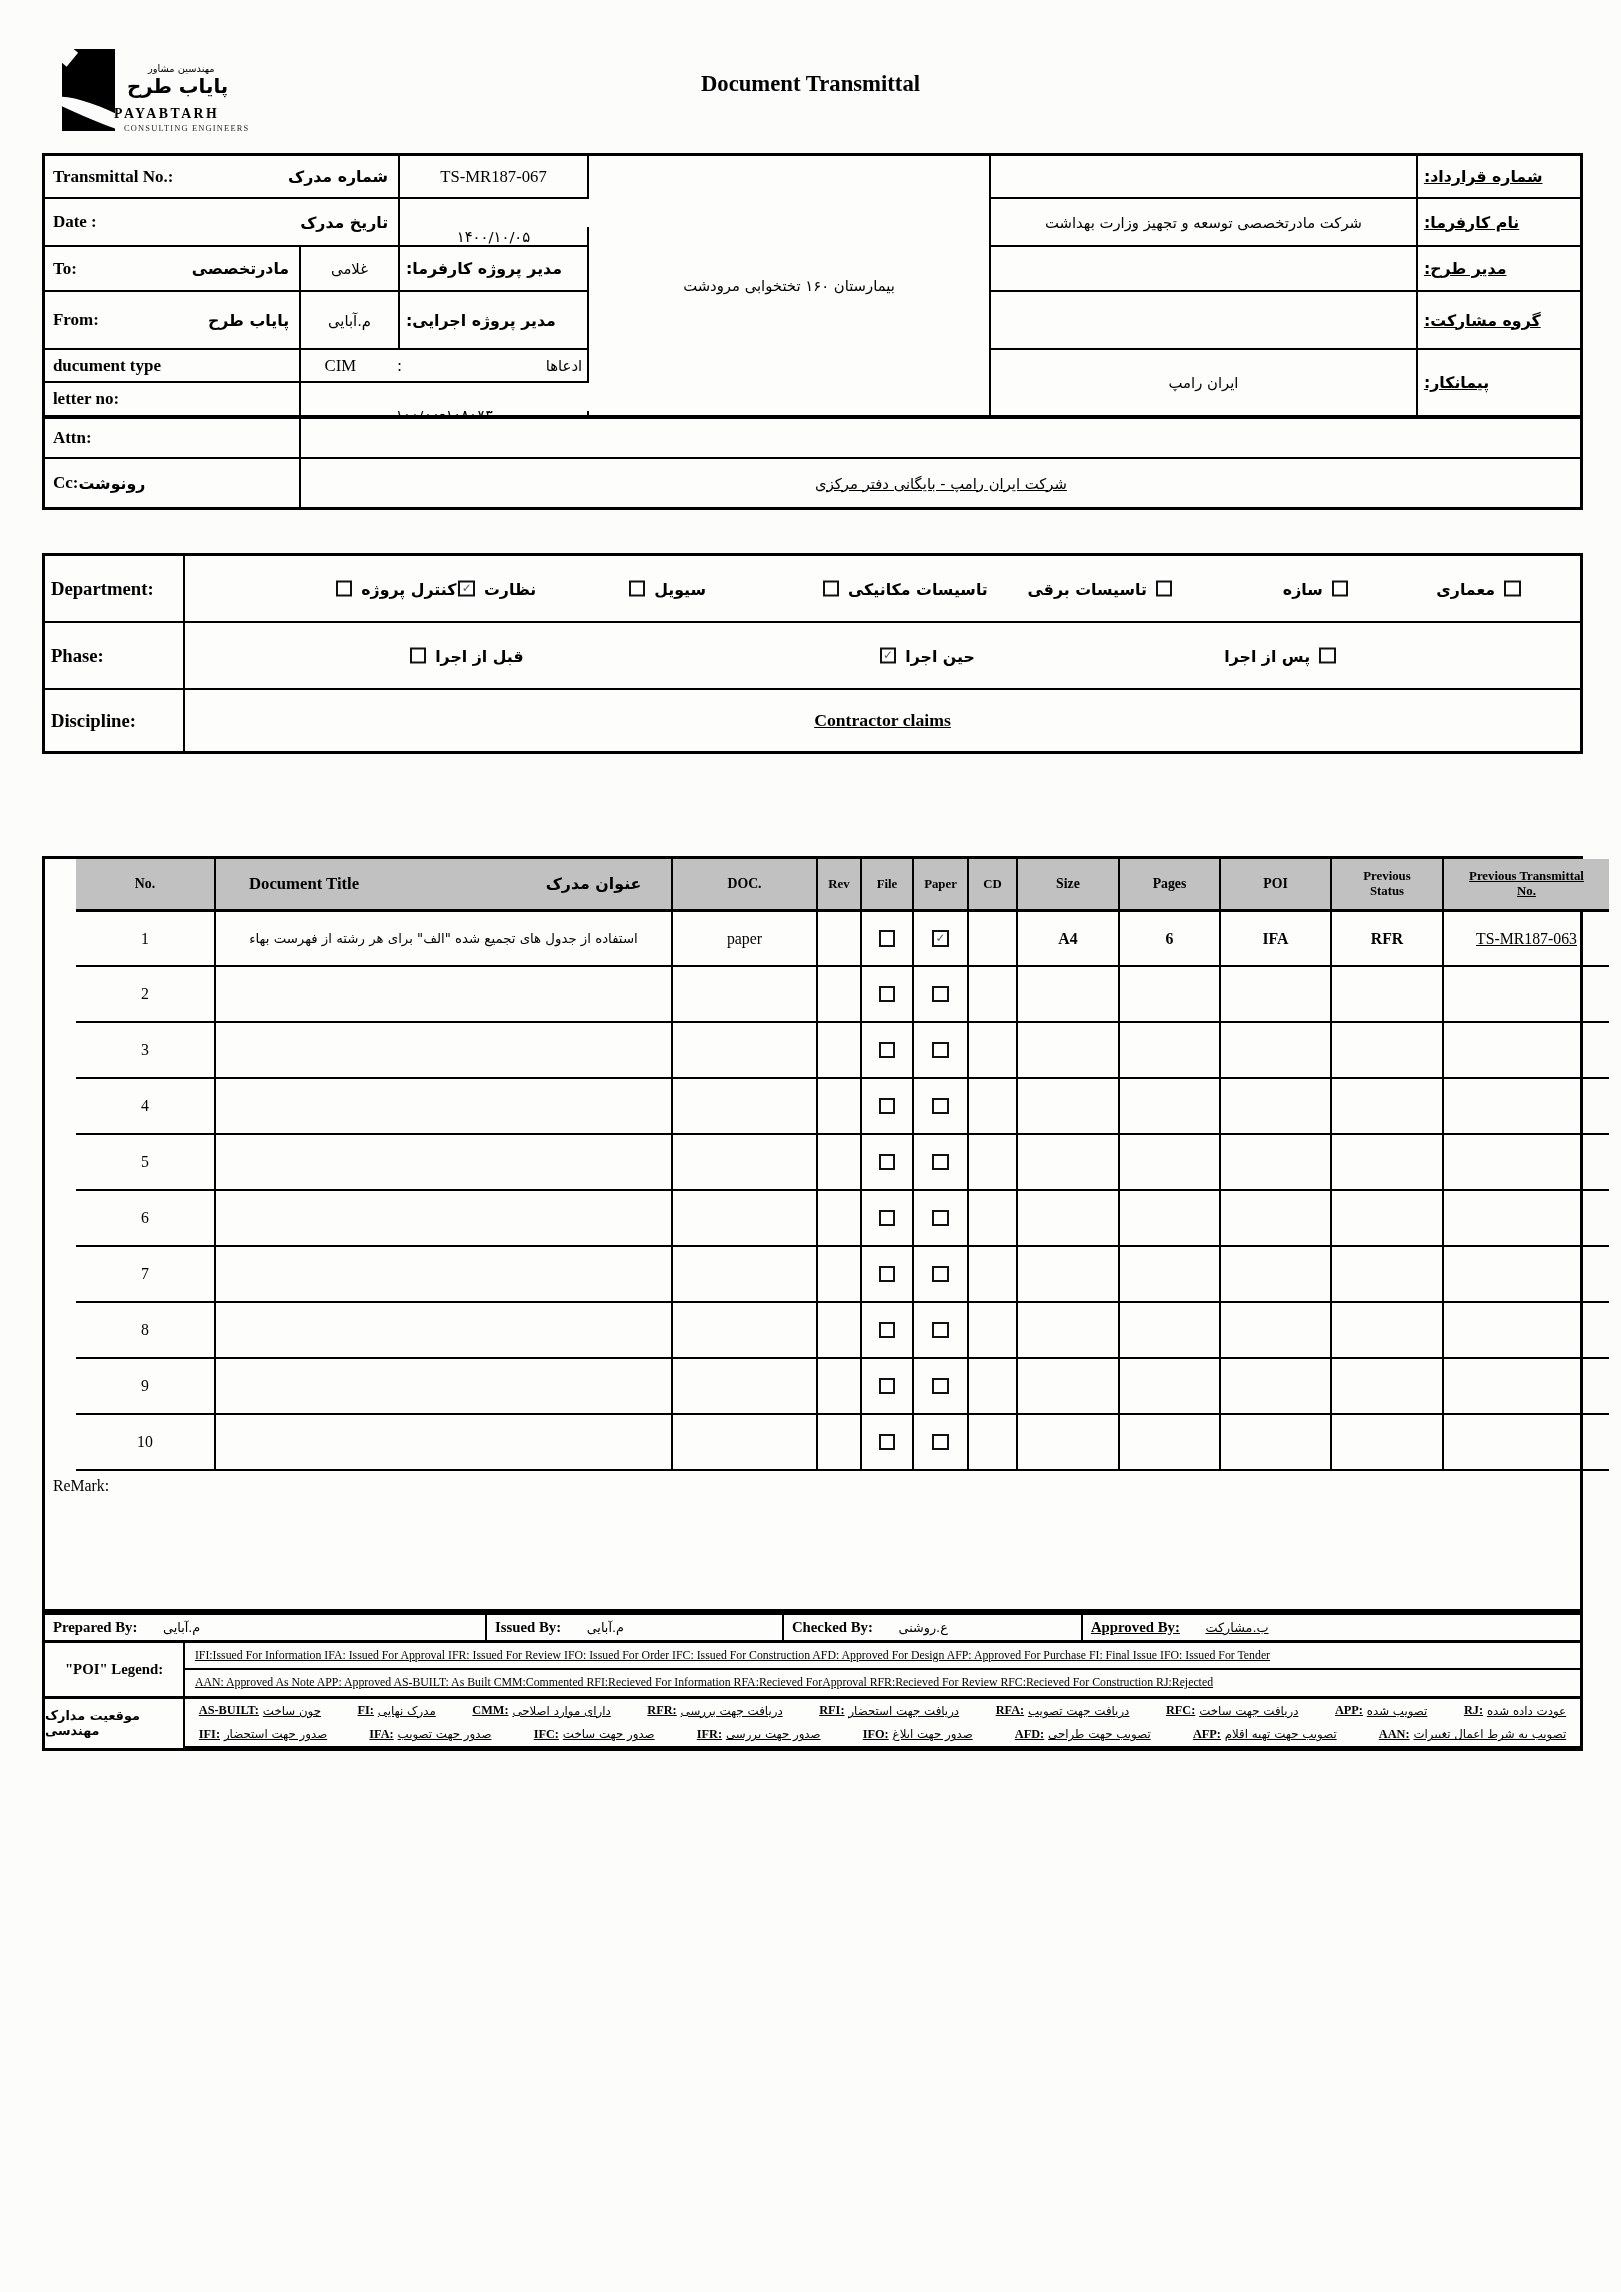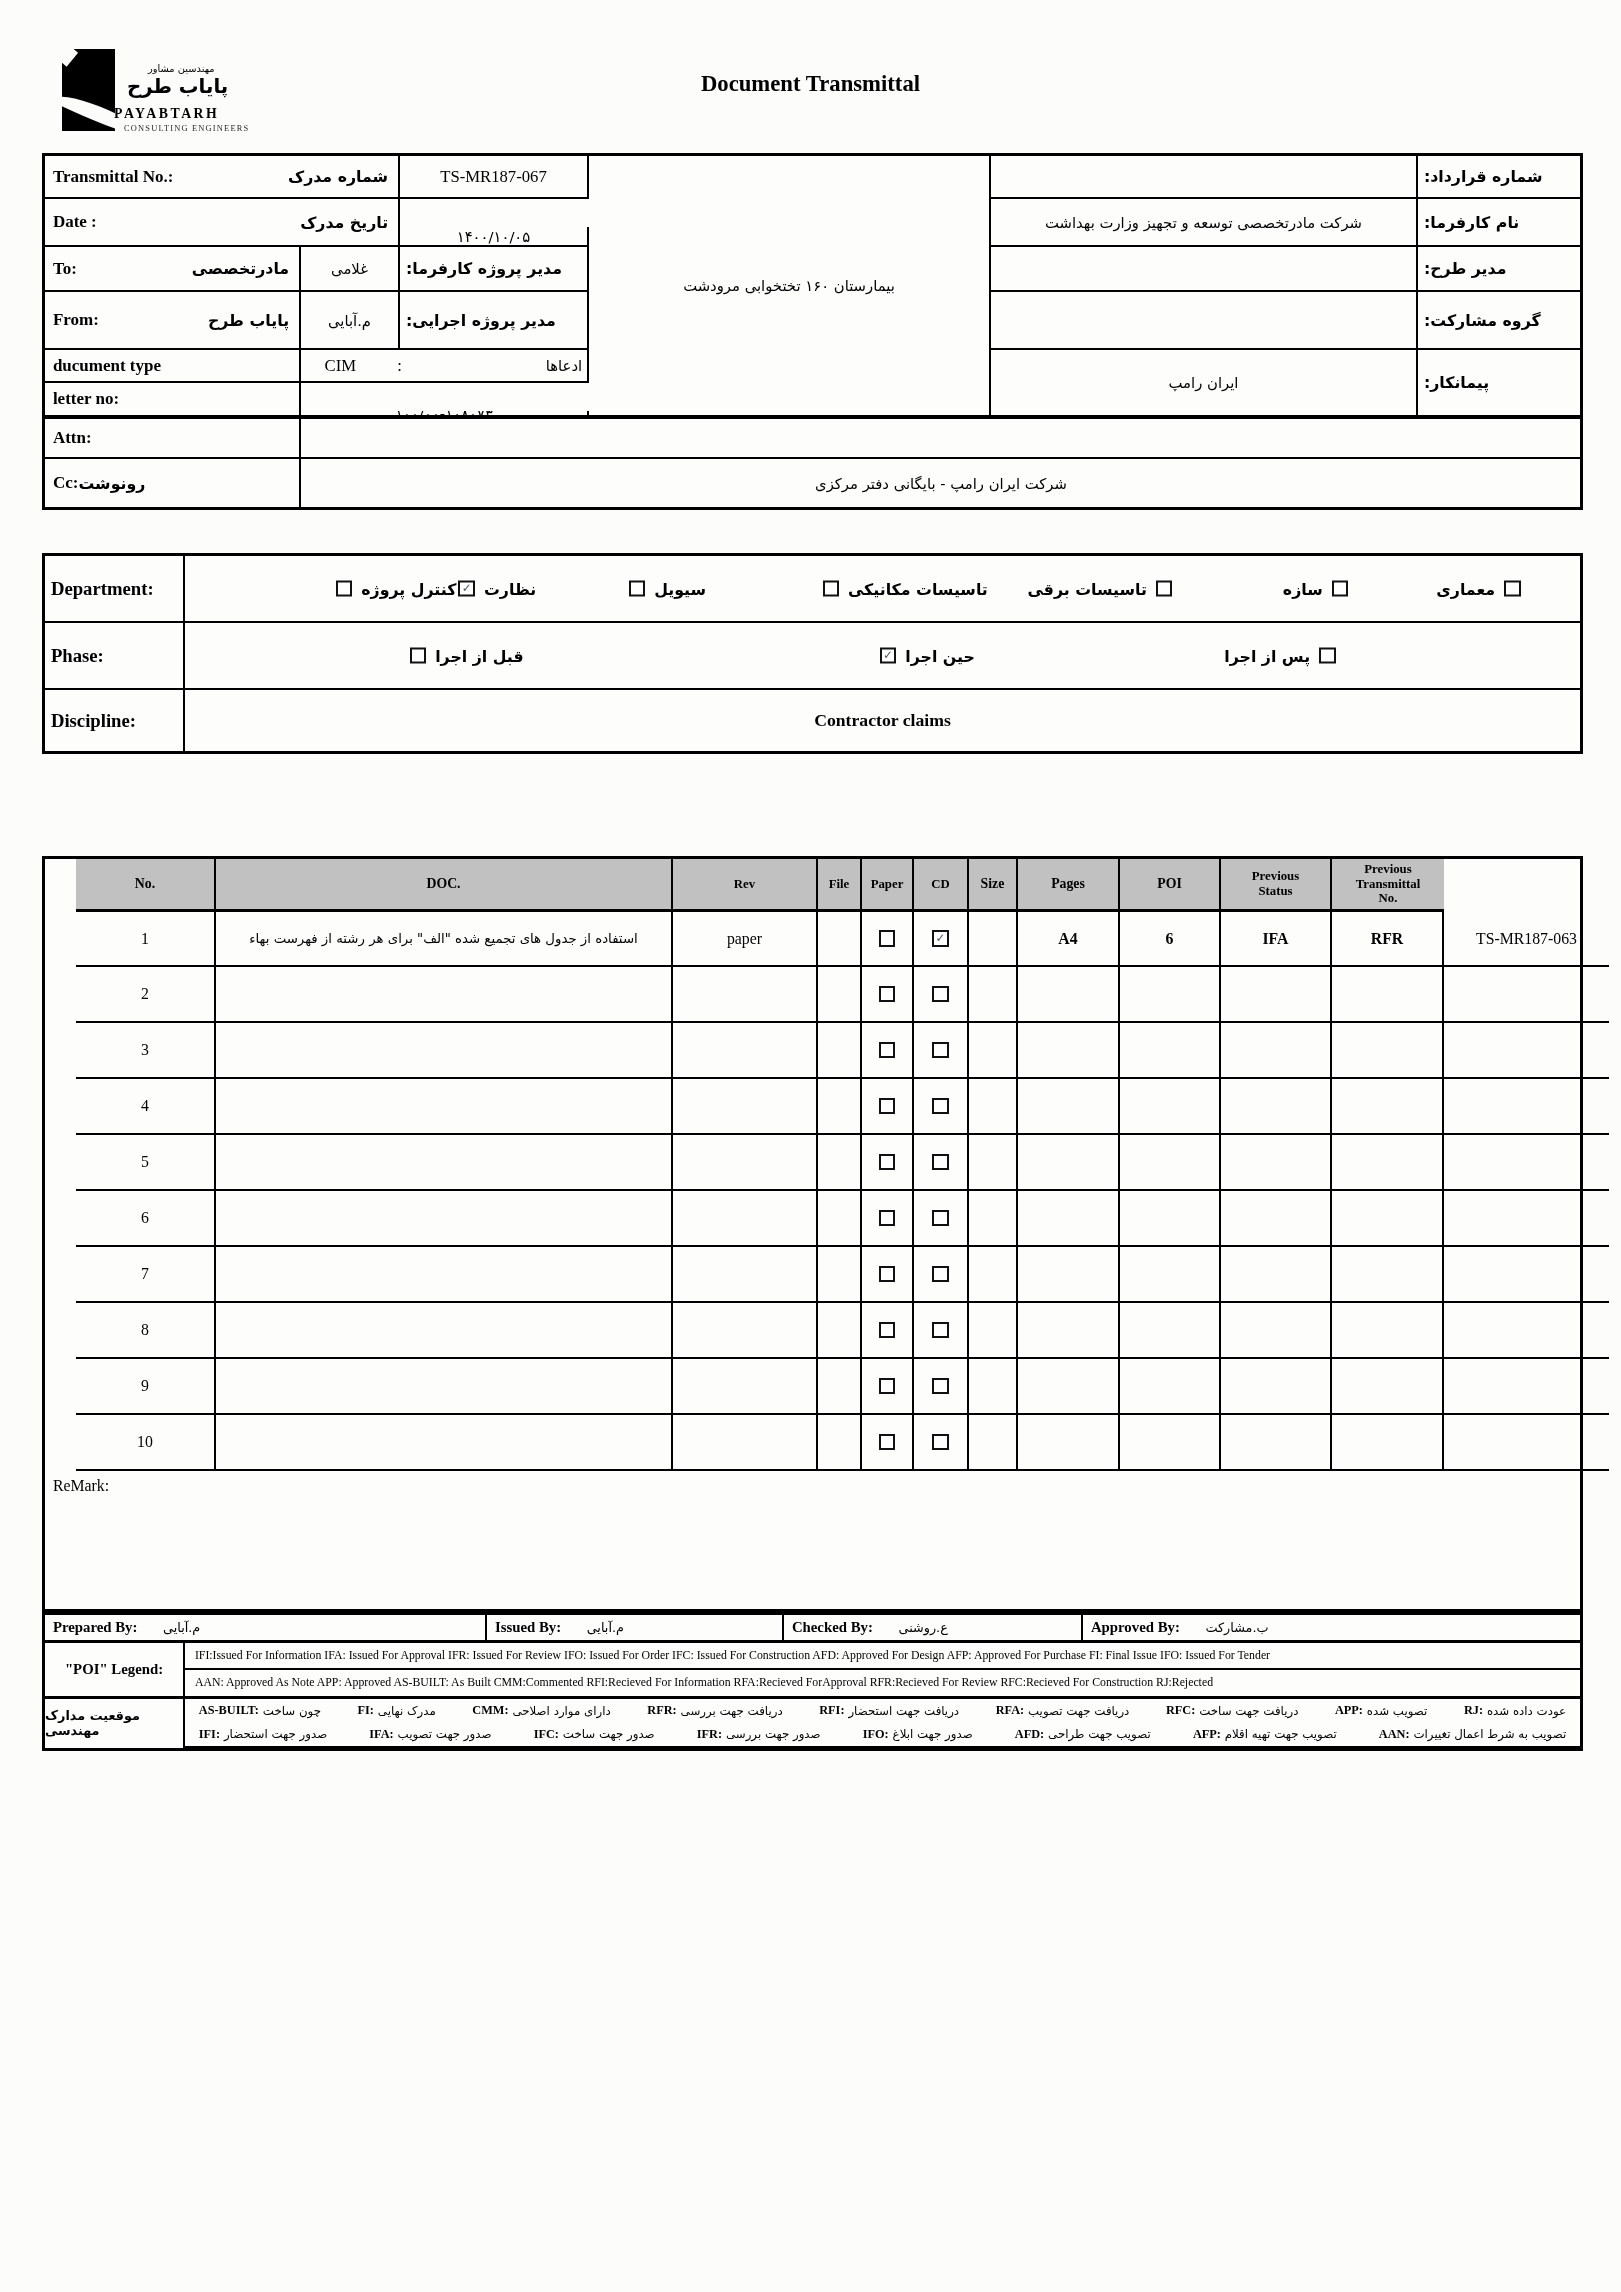--- a/index.html
+++ b/index.html
@@ -18,21 +18,21 @@
   .logo-box .notch{position:absolute;left:-15.8px;top:-7.9px;width:29.6px;height:17.7px;background:#fcfcfb;transform:rotate(40deg);}
   .logo-fa-tag{position:absolute;left:148px;top:63px;font-size:9.9px;}
   .logo-fa-name{position:absolute;left:127px;top:75px;font-size:19.7px;font-weight:bold;}
   .logo-en-name{position:absolute;left:114px;top:106px;font-size:13.8px;font-weight:bold;letter-spacing:2.5px;}
   .logo-en-tag{position:absolute;left:124px;top:124px;font-size:8.4px;letter-spacing:1.2px;color:#2b2b2b;}
 
   
   .tbl{border:3px solid #000;margin-left:42px;width:1535px;background:#fdfdfc;}
   .c{border-right:2px solid #000;border-bottom:2px solid #000;display:flex;align-items:center;
      justify-content:center;overflow:hidden;box-sizing:border-box;}
-  .nr{border-right:none!important;}
+  .nr{border-right:none!important;text-decoration:underline;}
   .nb{border-bottom:none!important;}
   .lft{justify-content:flex-start;}
   .rgt{justify-content:flex-end;}
   .sb{justify-content:space-between;}
 
   
   .info{display:grid;grid-template-columns:256px 99px 189px 402px 427px 163px;
         grid-template-rows:43px 48px 45px 58px 33px 34px 42px 48px;}
   .enlab{font-size:17px;font-weight:bold;}
   .falab{font-size:15.8px;font-weight:bold;}
@@ -214,20 +214,24 @@
       </div>
     </div>
 
     <div class="c lab nb">Discipline:</div>
     <div class="c nr nb disc">Contractor claims</div>
   </div>
 
   <div class="tbl doc">
     <div class="drow dhead">
       <div class="c">No.</div>
+      <div class="c sb ttl">
+        <span class="en">Document Title</span>
+        <span class="fa">عنوان مدرک</span>
+      </div>
       <div class="c">DOC.</div>
       <div class="c small">Rev</div>
       <div class="c small">File</div>
       <div class="c small">Paper</div>
       <div class="c small">CD</div>
       <div class="c">Size</div>
       <div class="c">Pages</div>
       <div class="c">POI</div>
       <div class="c small" style="padding:0 13.8px">Previous Status</div>
       <div class="c nr small" style="padding:0 19.7px">Previous Transmittal No.</div>

